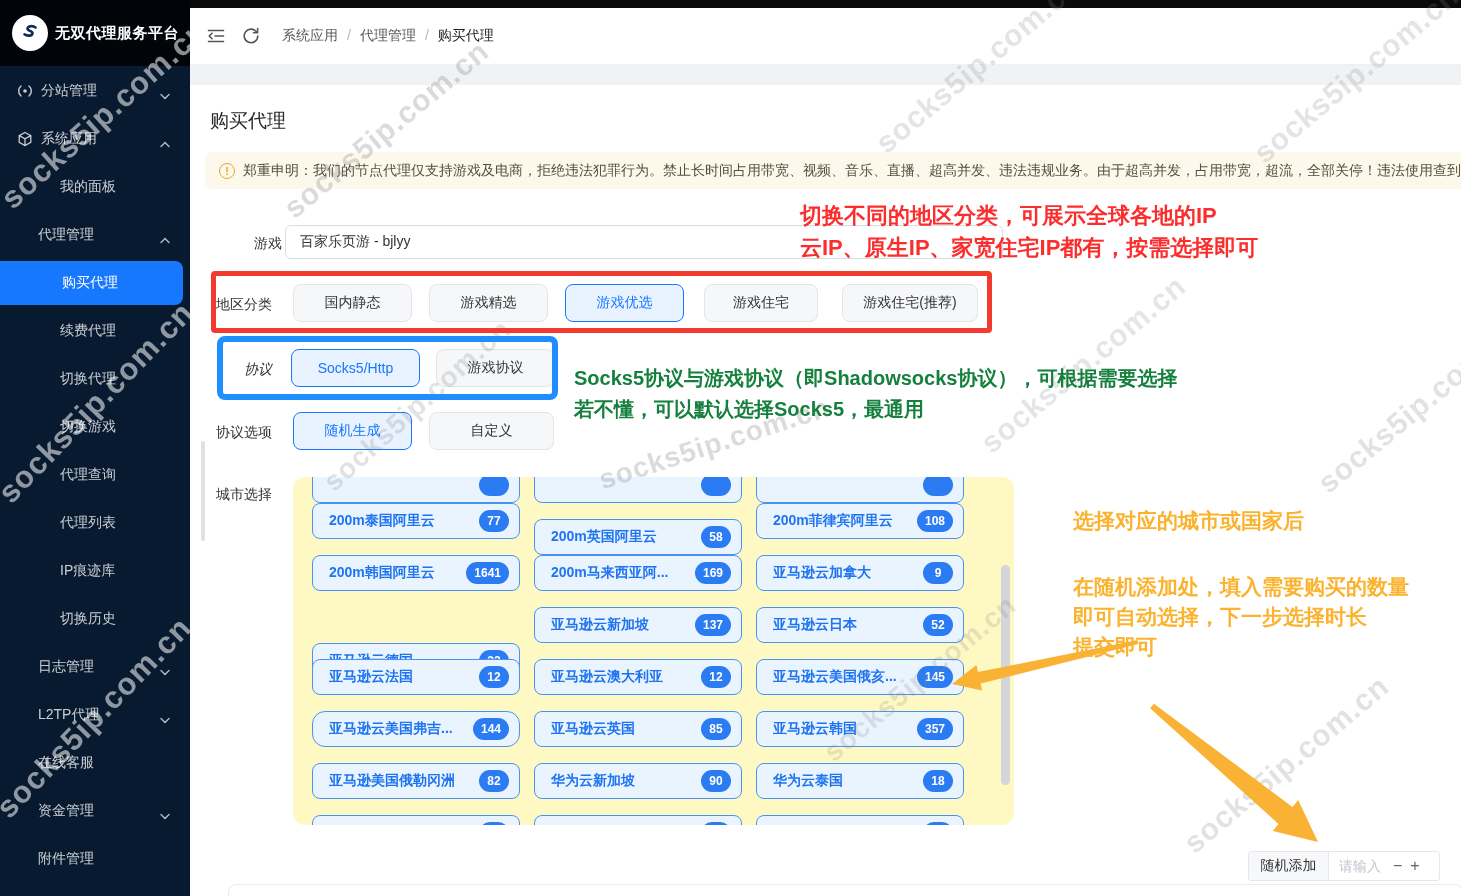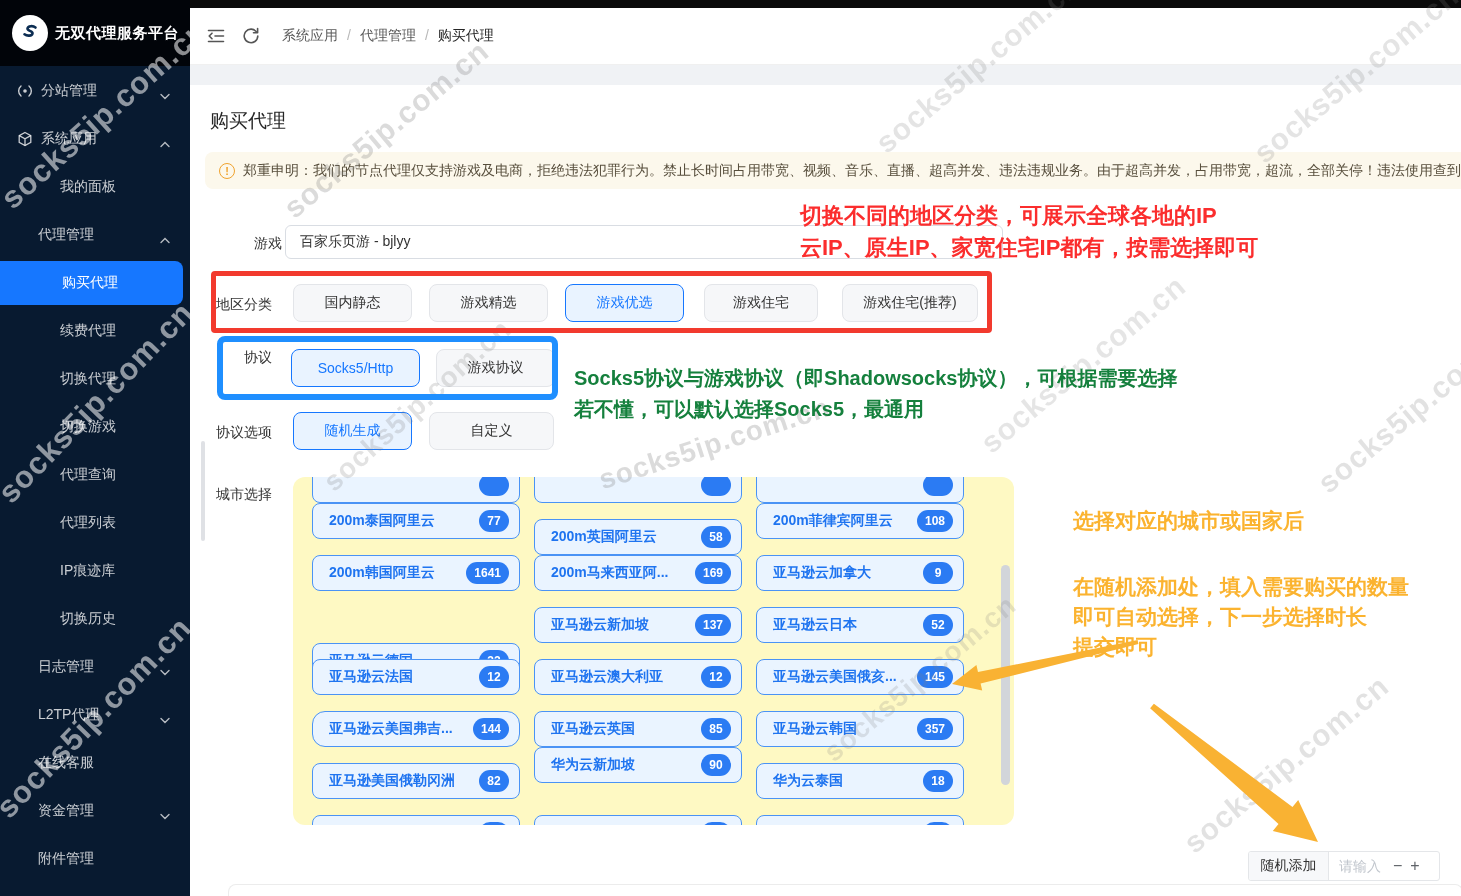--- a/index.html
+++ b/index.html
@@ -220,21 +220,21 @@
         <span class="caret">▾</span>
       </div>
 
       <div class="flabel" style="left:18px; top:211px;">地区分类</div>
       <button class="optbtn" style="left:103px; top:199px; width:119px;">国内静态</button>
       <button class="optbtn" style="left:239px; top:199px; width:119px;">游戏精选</button>
       <button class="optbtn on" style="left:375px; top:199px; width:119px;">游戏优选</button>
       <button class="optbtn" style="left:514px; top:199px; width:114px;">游戏住宅</button>
       <button class="optbtn" style="left:652px; top:199px; width:136px;">游戏住宅(推荐)</button>
 
-      <div class="flabel" style="left:18px; top:264px;">协议</div>
+      <div class="flabel" style="left:18px; top:276px;font-style:italic;">协议</div>
       <button class="optbtn on" style="left:101px; top:264px; width:129px;">Socks5/Http</button>
       <button class="optbtn" style="left:246px; top:264px; width:119px;">游戏协议</button>
 
       <div class="flabel" style="left:18px; top:339px;">协议选项</div>
       <button class="optbtn on" style="left:103px; top:327px; width:119px;">随机生成</button>
       <button class="optbtn" style="left:239px; top:327px; width:125px;">自定义</button>
 
       <div class="flabel" style="left:18px; top:401px;">城市选择</div>
       <div class="left-scroll"></div>
       <div class="grid-panel">
@@ -307,21 +307,21 @@
     <span class="city-badge">85</span>
   </div>
           <div class="city-btn" style="left: 463px; top: 234px;">
     <span class="city-name">亚马逊云韩国</span>
     <span class="city-badge">357</span>
   </div>
           <div class="city-btn" style="left: 19px; top: 286px;">
     <span class="city-name">亚马逊美国俄勒冈洲</span>
     <span class="city-badge">82</span>
   </div>
-          <div class="city-btn" style="left: 241px; top: 270px;">
+          <div class="city-btn" style="left: 241px; top: 286px;">
     <span class="city-name">华为云新加坡</span>
     <span class="city-badge">90</span>
   </div>
           <div class="city-btn" style="left: 463px; top: 286px;">
     <span class="city-name">华为云泰国</span>
     <span class="city-badge">18</span>
   </div>
           <div class="city-btn" style="left: 19px; top: 338px;">
     <span class="city-name"></span>
     <span class="city-badge"></span>

